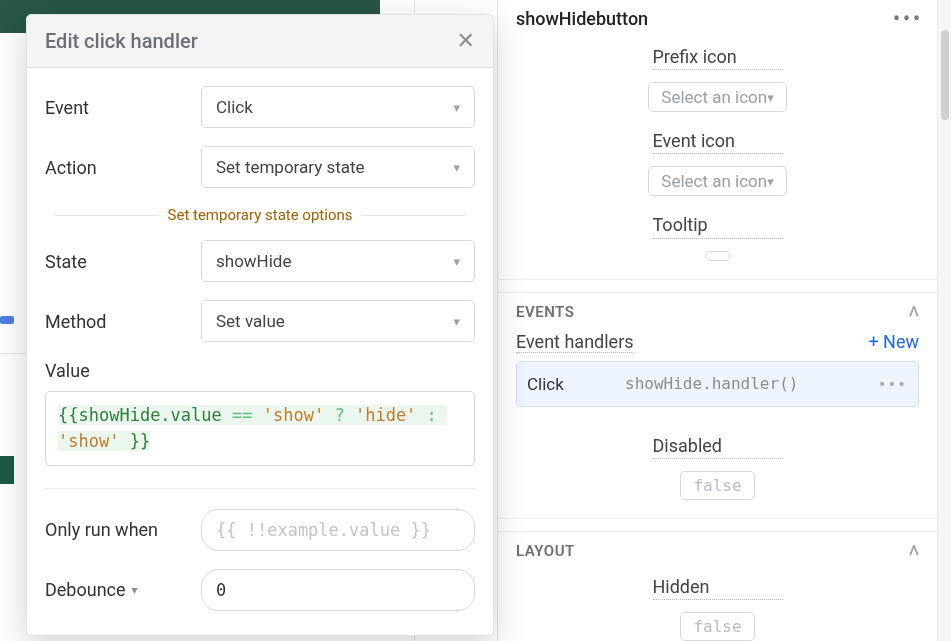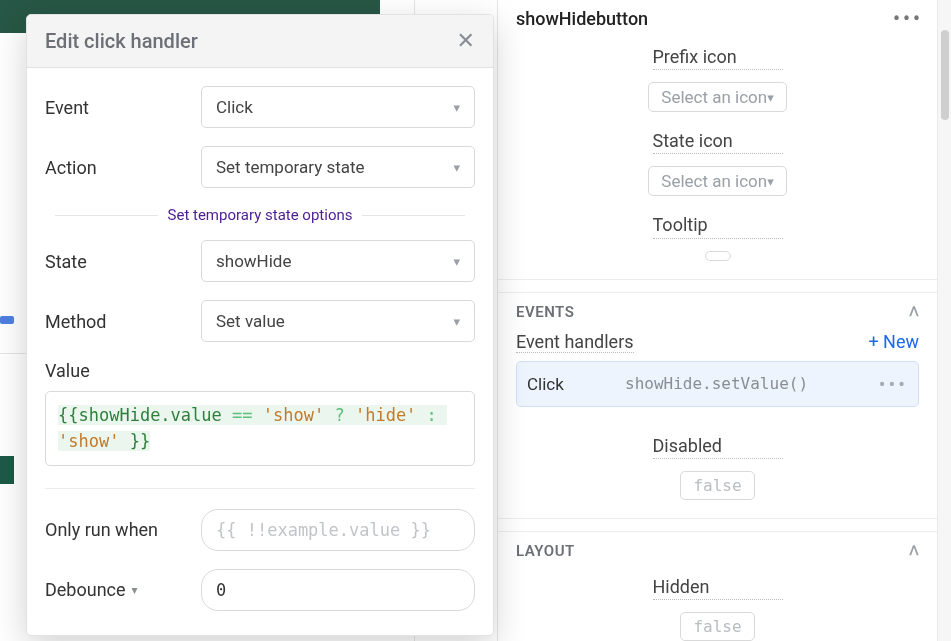--- a/index.html
+++ b/index.html
@@ -208,21 +208,21 @@
     color: #444;
     background: #fff;
     cursor: pointer;
   }
   .select .chev-down { color: #9aa0a6; }
 
   .options-divider {
     display: flex;
     align-items: center;
     font-size: 15px;
-    color: #4c1d95;
+    color: #a16207;
     margin: 6px 0 16px 0;
   }
   .options-divider::before,
   .options-divider::after {
     content: "";
     flex: 1;
     height: 1px;
     background: #e5e5e5;
     margin: 0 10px;
   }
@@ -317,21 +317,21 @@
 
   <div class="prop-row">
     <span class="prop-label">Prefix icon</span>
     <div class="prop-field">
       <span>Select an icon</span>
       <span class="chev-down">▾</span>
     </div>
   </div>
 
   <div class="prop-row">
-    <span class="prop-label">State icon</span>
+    <span class="prop-label">Event icon</span>
     <div class="prop-field">
       <span>Select an icon</span>
       <span class="chev-down">▾</span>
     </div>
   </div>
 
   <div class="prop-row">
     <span class="prop-label">Tooltip</span>
     <div class="prop-field"></div>
   </div>
@@ -343,21 +343,21 @@
     <span class="chev-up">ᐱ</span>
   </div>
 
   <div class="handlers-row">
     <span class="title">Event handlers</span>
     <span class="new-link">+ New</span>
   </div>
 
   <div class="handler-item">
     <span class="evt">Click</span>
-    <span class="call">showHide.setValue()</span>
+    <span class="call">showHide.handler()</span>
     <span class="more">•••</span>
   </div>
 
   <div class="prop-row" style="margin-top:18px">
     <span class="prop-label">Disabled</span>
     <div class="prop-field code-ph">
       <span>false</span>
     </div>
   </div>
 

